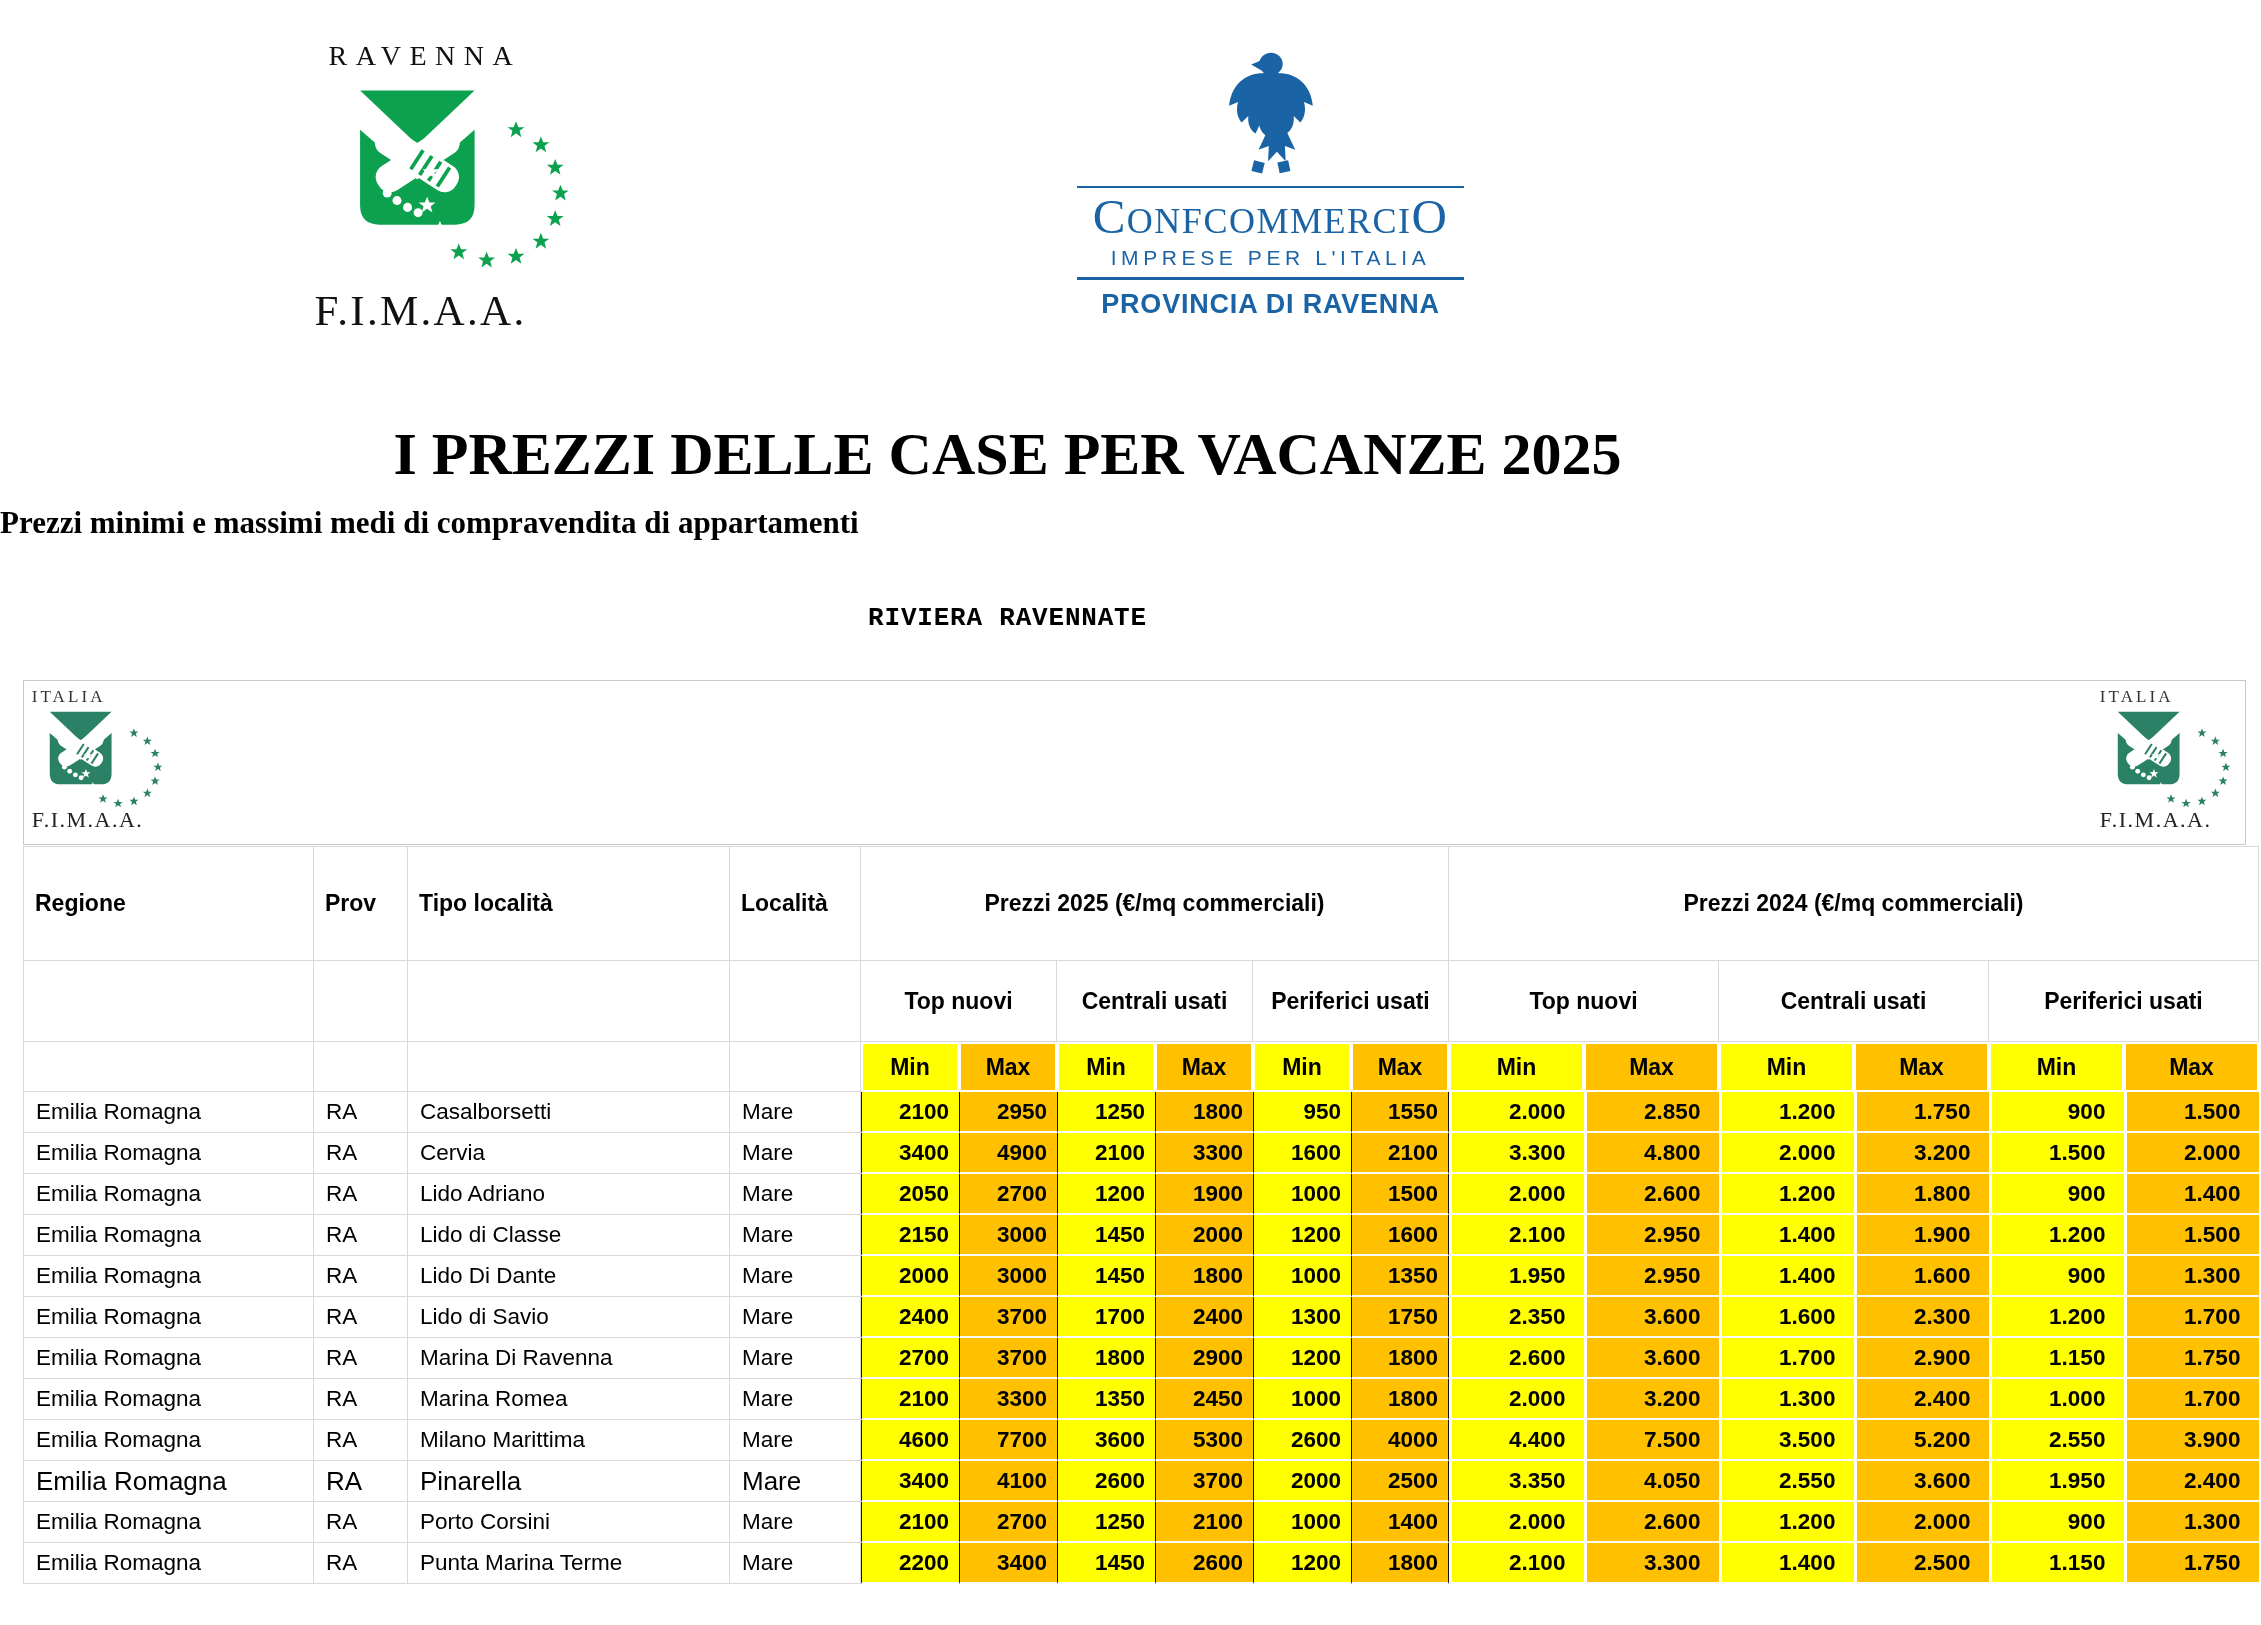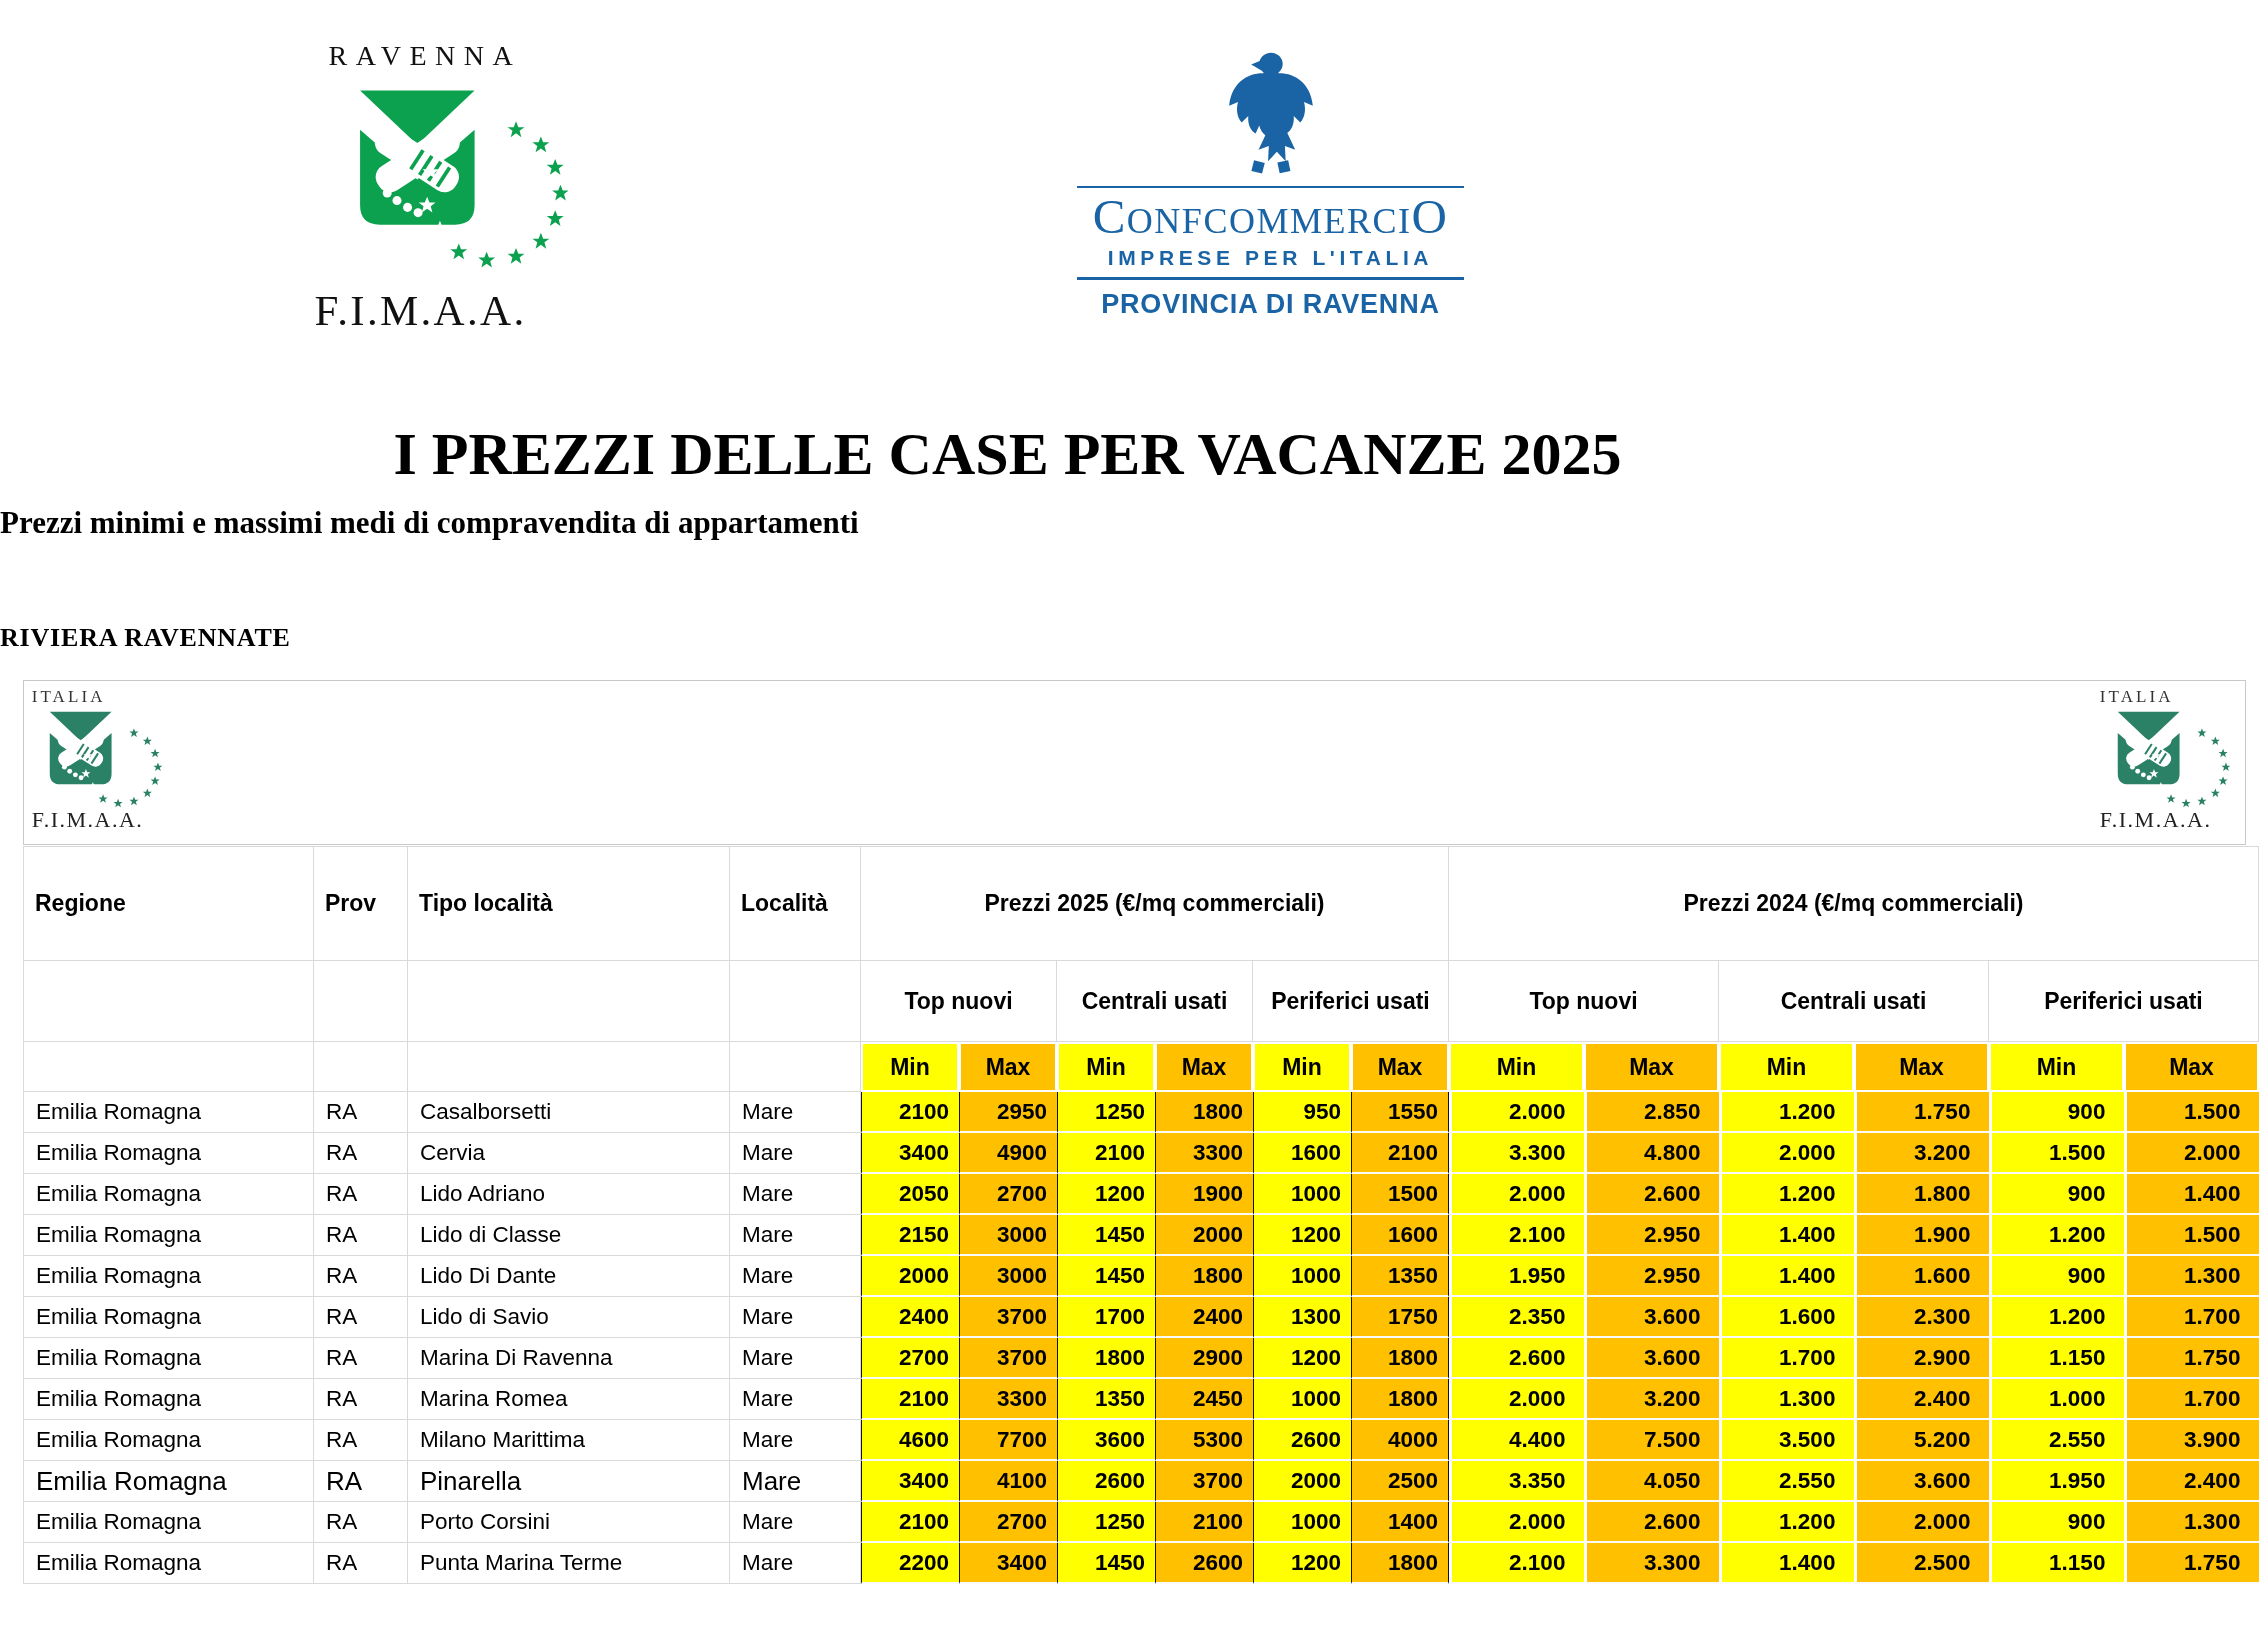--- a/index.html
+++ b/index.html
@@ -12,30 +12,30 @@
              text-indent:8.5px;color:#111;}
   .fimaa-art-big{position:absolute;left:22px;top:40px;width:226px;height:196px;color:var(--green-big);}
   .fimaa-bottom{position:absolute;top:246px;left:-15.5px;width:232px;
                 font-family:"Liberation Serif",serif;font-size:43px;letter-spacing:2.3px;color:#111;}
 
   .cc-logo{position:absolute;left:1077px;top:45px;width:387px;text-align:center;color:var(--blue);}
   .cc-eagle{width:110px;height:133px;display:block;margin:0 auto;}
   .cc-rule{height:2.3px;background:var(--blue);margin:7.7px 0 6.2px 0;}
   .cc-name{font-family:"Liberation Serif",serif;font-size:36px;letter-spacing:1.5px;line-height:46px;}
   .cc-name .big{font-size:49px;}
-  .cc-tagline{font-size:21px;font-weight:bold;letter-spacing:4.6px;margin-top:1.5px;}
+  .cc-tagline{font-size:21px;font-weight:normal;letter-spacing:4.6px;margin-top:1.5px;}
   .cc-prov{font-size:27px;font-weight:bold;letter-spacing:0.8px;margin-top:9.3px;}
 
   
   .doc-title{position:absolute;top:420px;left:0;width:2015px;text-align:center;
              font-family:"Liberation Serif",serif;font-weight:bold;font-size:60px;}
   .doc-subtitle{position:absolute;top:505px;left:0;width:2015px;
              font-family:"Liberation Serif",serif;font-weight:bold;font-size:31px;}
-  .doc-section{position:absolute;top:603px;left:0;width:2015px;
-             font-family:Liberation Serif, serif;font-weight:bold;font-size:26px;letter-spacing:0.8px;margin-top:20px;}
+  .doc-section{position:absolute;top:603px;left:0;width:2015px;text-align:center;
+             font-family:Liberation Mono, monospace;font-weight:bold;font-size:26px;letter-spacing:0.8px;}
 
   
   .banner{position:absolute;left:23px;top:680px;width:2221px;height:163px;
           border:1.5px solid #c9c9c9;background:#fff;}
   .mini{position:absolute;top:6.2px;width:139px;text-align:left;color:var(--green-small);}
   .mini.left{left:7.7px;} .mini.right{right:6.2px;}
   .mini-top{font-family:"Liberation Serif",serif;font-size:17px;letter-spacing:3.1px;color:#333;}
   .mini svg{width:122px;height:106px;display:block;margin:-1.5px auto 0 auto;}
   .mini-bottom{font-family:"Liberation Serif",serif;font-size:22px;letter-spacing:1.5px;color:#222;margin-top:-4.6px;}
 

